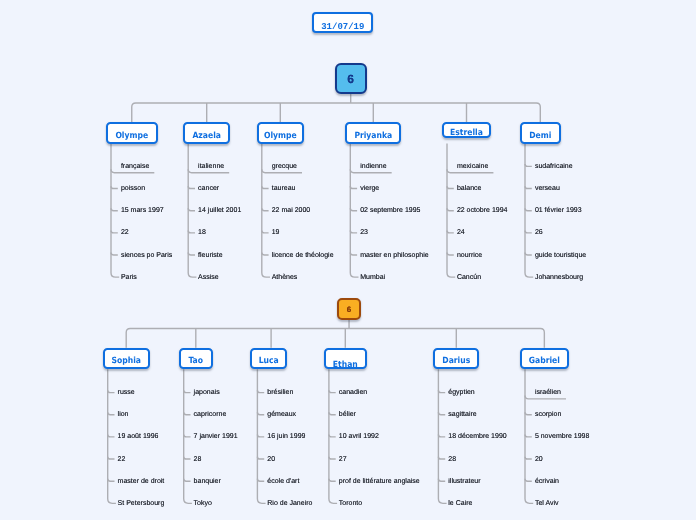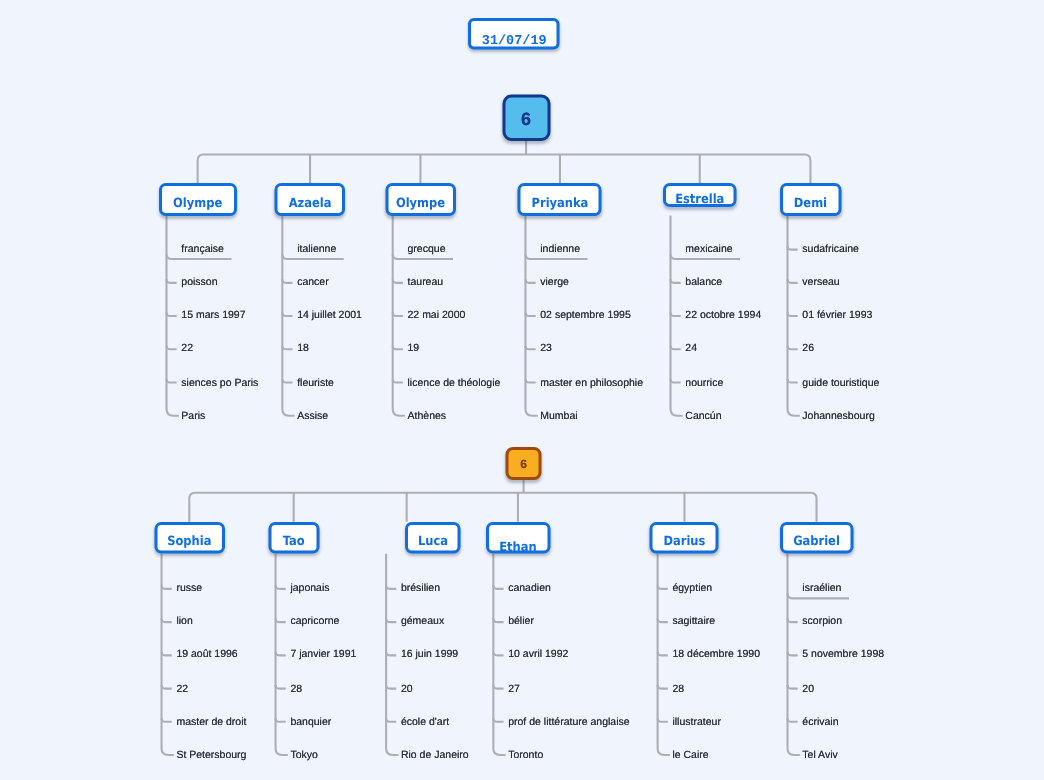--- a/index.html
+++ b/index.html
@@ -203,21 +203,21 @@
       <div class="leaf" style="left: 117.6px; top: 498.85px; height: 9px;">St Petersbourg</div>
       <div class="pnode" style="left: 178.7px; top: 347.8px; width: 34.2px; height: 21.4px; font-size: 8.5px;">
         <span>Tao</span>
       </div>
       <div class="leaf" style="left: 193.6px; top: 388.1px; height: 9px;">japonais</div>
       <div class="leaf" style="left: 193.6px; top: 410.25px; height: 9px;">capricorne</div>
       <div class="leaf" style="left: 193.6px; top: 432.4px; height: 9px;">7 janvier 1991</div>
       <div class="leaf" style="left: 193.6px; top: 454.55px; height: 9px;">28</div>
       <div class="leaf" style="left: 193.6px; top: 476.7px; height: 9px;">banquier</div>
       <div class="leaf" style="left: 193.6px; top: 498.85px; height: 9px;">Tokyo</div>
-      <div class="pnode" style="left: 270px; top: 347.8px; width: 37.4px; height: 21.4px; font-size: 8.5px;">
+      <div class="pnode" style="left: 250px; top: 347.8px; width: 37.4px; height: 21.4px; font-size: 8.5px;">
         <span>Luca</span>
       </div>
       <div class="leaf" style="left: 267.3px; top: 388.1px; height: 9px;">brésilien</div>
       <div class="leaf" style="left: 267.3px; top: 410.25px; height: 9px;">gémeaux</div>
       <div class="leaf" style="left: 267.3px; top: 432.4px; height: 9px;">16 juin 1999</div>
       <div class="leaf" style="left: 267.3px; top: 454.55px; height: 9px;">20</div>
       <div class="leaf" style="left: 267.3px; top: 476.7px; height: 9px;">école d'art</div>
       <div class="leaf" style="left: 267.3px; top: 498.85px; height: 9px;">Rio de Janeiro</div>
       <div class="pnode" style="left: 323.9px; top: 347.8px; width: 42.8px; height: 21.4px; font-size: 8.5px; align-items: flex-end;">
         <span>Ethan</span>

